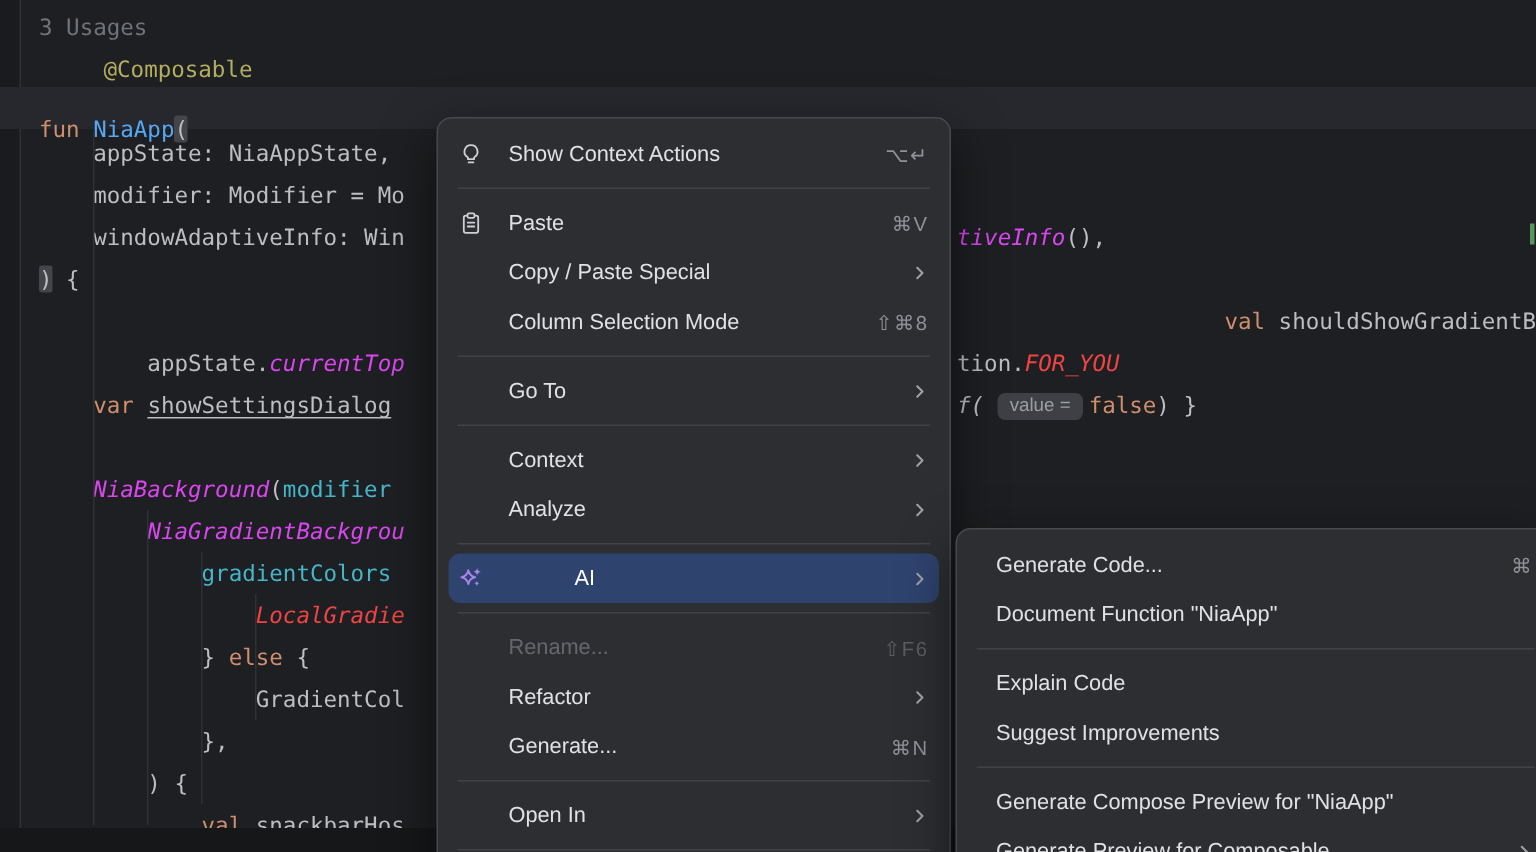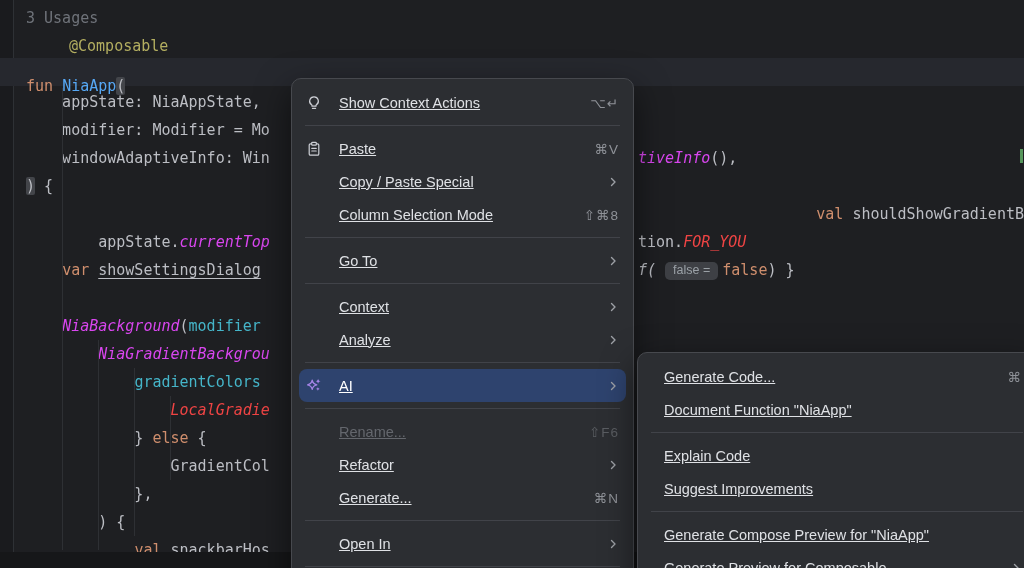--- a/index.html
+++ b/index.html
@@ -38,26 +38,26 @@
 
   
   .menu { position:absolute; background:#2c2e32; border:1px solid #47494e;
           border-radius:10px; box-shadow:0 12px 34px rgba(0,0,0,.55);
           padding-top:7px; z-index:10; }
   #context-menu { left:291px; top:78px; width:343px; height:620px; }
   #ai-submenu   { left:637px; top:352px; width:400px; height:320px; z-index:11; }
   .menu-item { display:flex; align-items:center; height:33px; padding:0 14px;
                color:#dfe1e5; font-size:14.5px; }
   .menu-item.selected { background:#2e436e; border-radius:8px; margin:0 7px;
-                        padding:0 7px; color:#ffffff; }
+                        padding:0 7px; color:#ffffff;gap:44px; }
   .menu-item.disabled { color:#64676d; }
   .mi-icon { width:24px; min-width:24px; height:16px; display:inline-flex;
              align-items:center; margin-right:9px; }
   #ai-submenu .menu-item { padding-left:26px; }
-  .mi-label { flex:0 0 auto;text-decoration:underline; }
+  .mi-label { flex:0 0 auto; }
   .mi-right { margin-left:auto; display:inline-flex; align-items:center;
               color:#8f9298; font-size:13.5px; letter-spacing:1px; }
   .menu-item.disabled .mi-right { color:#5a5d62; }
   .menu-sep { height:1px; background:#414349; margin:6px 13px; }
 </style>
 </head>
 <body>
 
 <div id="editor">
   <div id="gutter"></div>
@@ -65,21 +65,21 @@
       <div class="code-line" style="top: 4px;"><span class="c-muted">3 Usages</span></div>
       <div class="code-line" style="top: 32px; margin-left: 43px;"><span class="c-ann">@Composable</span></div>
       <div class="cur-line" style="top: 58px;"></div>
       <div class="code-line" style="top: 60px; margin-top: 12px;"><span class="c-kw">fun </span><span class="c-fn">NiaApp</span><span class="c-def br">(</span></div>
       <div class="code-line" style="top: 88px;"><span class="c-def">    appState: NiaAppState,</span></div>
       <div class="code-line" style="top: 116px;"><span class="c-def">    modifier: Modifier = Mo</span></div>
       <div class="code-line" style="top: 144px;"><span class="c-def">    windowAdaptiveInfo: Win</span><span class="tail" style="left: 612px;"><span class="c-green">tiveInfo</span><span class="c-def">(),</span></span></div>
       <div class="code-line" style="top: 172px;"><span class="c-def br">)</span><span class="c-def"> {</span></div>
       <div class="code-line" style="top: 200px; text-align: right;"><span class="c-def">    </span><span class="c-kw">val</span><span class="c-def"> shouldShowGradientB</span></div>
       <div class="code-line" style="top: 228px;"><span class="c-def">        appState.</span><span class="c-green">currentTop</span><span class="tail" style="left: 612px;"><span class="c-def">tion.</span><span class="c-pink">FOR_YOU</span></span></div>
-      <div class="code-line" style="top: 256px;"><span class="c-def">    </span><span class="c-kw">var</span><span class="c-def"> </span><span class="c-und">showSettingsDialog</span><span class="tail" style="left: 612px;"><span class="c-defit">f( </span><span class="chip">false =</span><span class="c-kw">false</span><span class="c-def">) }</span></span></div>
+      <div class="code-line" style="top: 256px;"><span class="c-def">    </span><span class="c-kw">var</span><span class="c-def"> </span><span class="c-und">showSettingsDialog</span><span class="tail" style="left: 612px;"><span class="c-defit">f( </span><span class="chip">value =</span><span class="c-kw">false</span><span class="c-def">) }</span></span></div>
       <div class="code-line" style="top: 312px;"><span class="c-def">    </span><span class="c-green">NiaBackground</span><span class="c-def">(</span><span class="c-cyan">modifier</span></div>
       <div class="code-line" style="top: 340px;"><span class="c-def">        </span><span class="c-green">NiaGradientBackgrou</span></div>
       <div class="code-line" style="top: 368px;"><span class="c-def">            </span><span class="c-cyan">gradientColors</span></div>
       <div class="code-line" style="top: 396px;"><span class="c-def">                </span><span class="c-pink">LocalGradie</span></div>
       <div class="code-line" style="top: 424px;"><span class="c-def">            } </span><span class="c-kw">else</span><span class="c-def"> {</span></div>
       <div class="code-line" style="top: 452px;"><span class="c-def">                GradientCol</span></div>
       <div class="code-line" style="top: 480px;"><span class="c-def">            },</span></div>
       <div class="code-line" style="top: 508px;"><span class="c-def">        ) {</span></div>
       <div class="code-line" style="top: 536px;"><span class="c-def">            </span><span class="c-kw">val</span><span class="c-def"> snackbarHos</span></div>
     </div>

